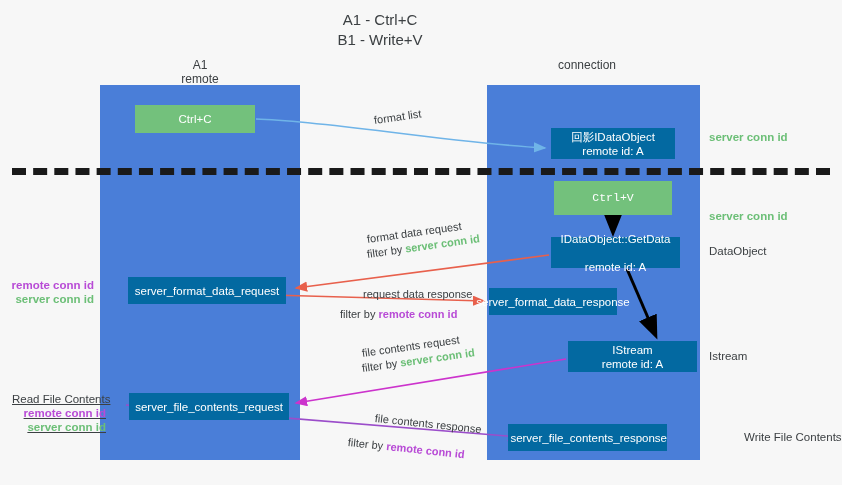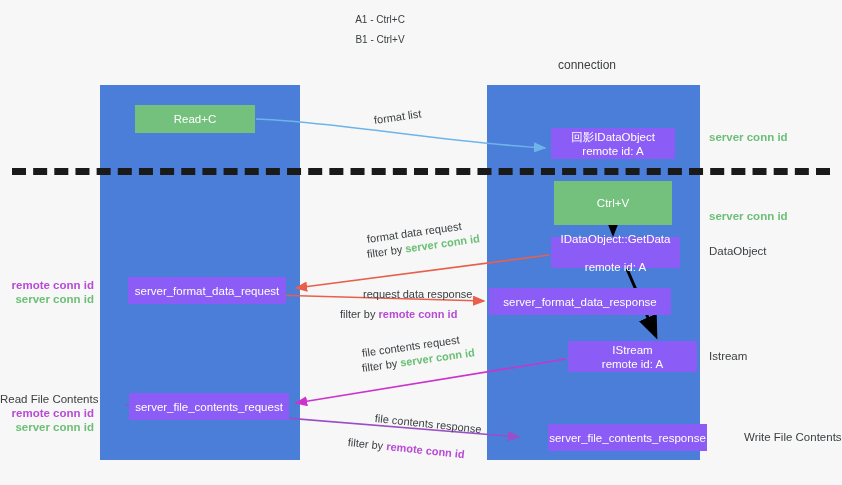--- a/index.html
+++ b/index.html
@@ -13,21 +13,21 @@
     background: #f7f7f7;
     font-family: "Liberation Sans", sans-serif;
     overflow: hidden;
   }
   .abs { position: absolute; }
 
   
   #title {
     left: 0; top: 10px; width: 760px;
     text-align: center;
-    font-size: 10px;
+    font-size: 15px;
     color: #3c4043;
     line-height: 20px;
   }
   #title div { white-space: pre; }
 
   
   .col-head {
     text-align: center;
     font-size: 12px;
     color: #3c4043;
@@ -52,32 +52,32 @@
     text-align: center;
     color: #ffffff;
     font-size: 11.5px;
     display: flex;
     flex-direction: column;
     align-items: center;
     justify-content: center;
     line-height: 14px;
   }
   .box.green { background: #73c17c; }
-  .box.orange { background: #8b5cf6; }
+  .box.orange { background: #0369a1; }
 
   
   #box-ctrlc        { left: 135px; top: 105px; width: 120px; height: 28px; }
   #box-idataobject  { left: 551px; top: 128px; width: 124px; height: 31px; }
-  #box-ctrlv        { left: 554px; top: 181px; width: 118px; height: 44px; }
+  #box-ctrlv        { left: 554px; top: 181px; width: 118px; height: 34px; font-family: Liberation Mono, monospace; }
   #box-getdata      { left: 551px; top: 237px; width: 129px; height: 31px; gap: 14px; }
   #box-fmt-req      { left: 128px; top: 277px; width: 158px; height: 27px; }
-  #box-fmt-resp     { left: 489px; top: 288px; width: 182px; height: 27px; }
+  #box-fmt-resp     { left: 489px; top: 288px; width: 128px; height: 27px; }
   #box-istream      { left: 568px; top: 341px; width: 129px; height: 31px; }
   #box-file-req     { left: 129px; top: 393px; width: 160px; height: 27px; }
-  #box-file-resp    { left: 548px; top: 424px; width: 159px; height: 27px; }
+  #box-file-resp    { left: 508px; top: 424px; width: 159px; height: 27px; align-items: flex-end; }
 
   
   .side-label {
     font-size: 11.5px;
     color: #3c4043;
     white-space: nowrap;
   }
   .green-txt { color: #6cbf77; font-weight: bold; }
   .magenta-txt { color: #b84bd6; font-weight: bold; }
 
@@ -89,21 +89,21 @@
 
   
   .left-label {
     font-size: 11.5px;
     color: #3c4043;
     text-align: right;
     line-height: 14px;
     white-space: nowrap;
   }
   #ll-conn1 { left: 0px; top: 278px; width: 94px; }
-  #ll-read  { left: 0px; top: 392px; width: 94px; }
+  #ll-read  { left: 12px; top: 392px; width: 94px; text-decoration: underline; }
 
   
   .flow-label {
     font-size: 11px;
     color: #3c4043;
     white-space: nowrap;
     line-height: 16px;
   }
   .rot-up { transform: rotate(-8deg); transform-origin: left center; }
   .rot-dn { transform: rotate(6deg); transform-origin: left center; }
@@ -131,23 +131,27 @@
     pointer-events: none;
   }
 </style>
 </head>
 <body>
 
 <div id="stage">
 
   <div id="title" class="abs">
     <div>A1 - Ctrl+C</div>
-    <div>B1 - Ctrl+V</div>
-  </div>
-
+    <div>B1 - Write+V</div>
+  </div>
+
+  <div id="head-a1" class="abs col-head">
+    <div>A1</div>
+    <div>remote</div>
+  </div>
   <div id="head-b1" class="abs col-head">
     <div>connection</div>
   </div>
 
   <div id="lane-a1" class="abs lane"></div>
   <div id="lane-b1" class="abs lane"></div>
 
   <svg id="wires" viewBox="0 0 842 485">
     <defs>
       <marker id="ah-blue" markerWidth="9" markerHeight="9" refX="7" refY="3.2" orient="auto">
@@ -178,21 +182,21 @@
     <path d="M128,291 L484,301" stroke="#e8604c" stroke-width="1.6" fill="none" marker-end="url(#ah-red)"></path>
 
     <path d="M566,359 L296,403" stroke="#cc33cc" stroke-width="1.6" fill="none" marker-end="url(#ah-magenta)"></path>
 
     <path d="M126,405 L519,437" stroke="#9b4dca" stroke-width="1.6" fill="none" marker-end="url(#ah-purple)"></path>
   </svg>
 
   <div id="divider" class="abs"></div>
 
   <div id="box-ctrlc" class="abs box green">
-    <span>Read+C</span>
+    <span>Ctrl+C</span>
   </div>
 
   <div id="box-idataobject" class="abs box orange">
     <span>回影IDataObject</span>
     <span>remote id: A</span>
   </div>
 
   <div id="box-ctrlv" class="abs box green">
     <span>Ctrl+V</span>
   </div>

